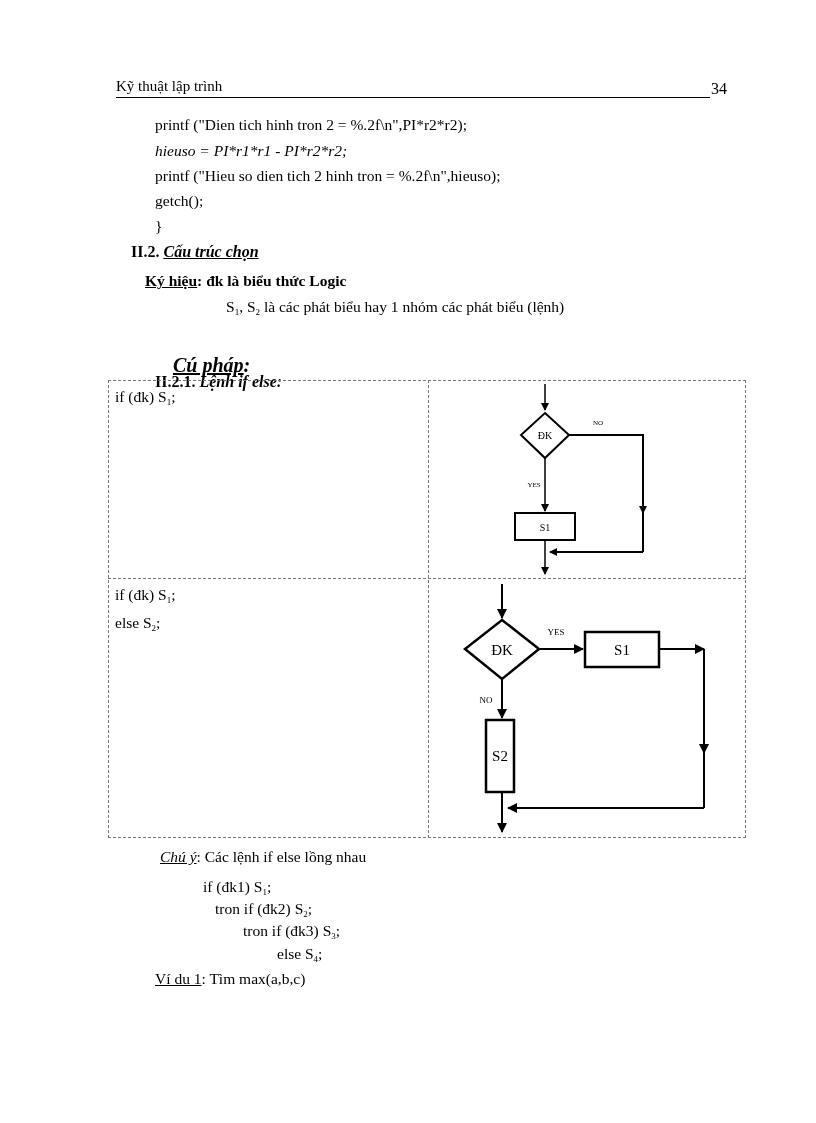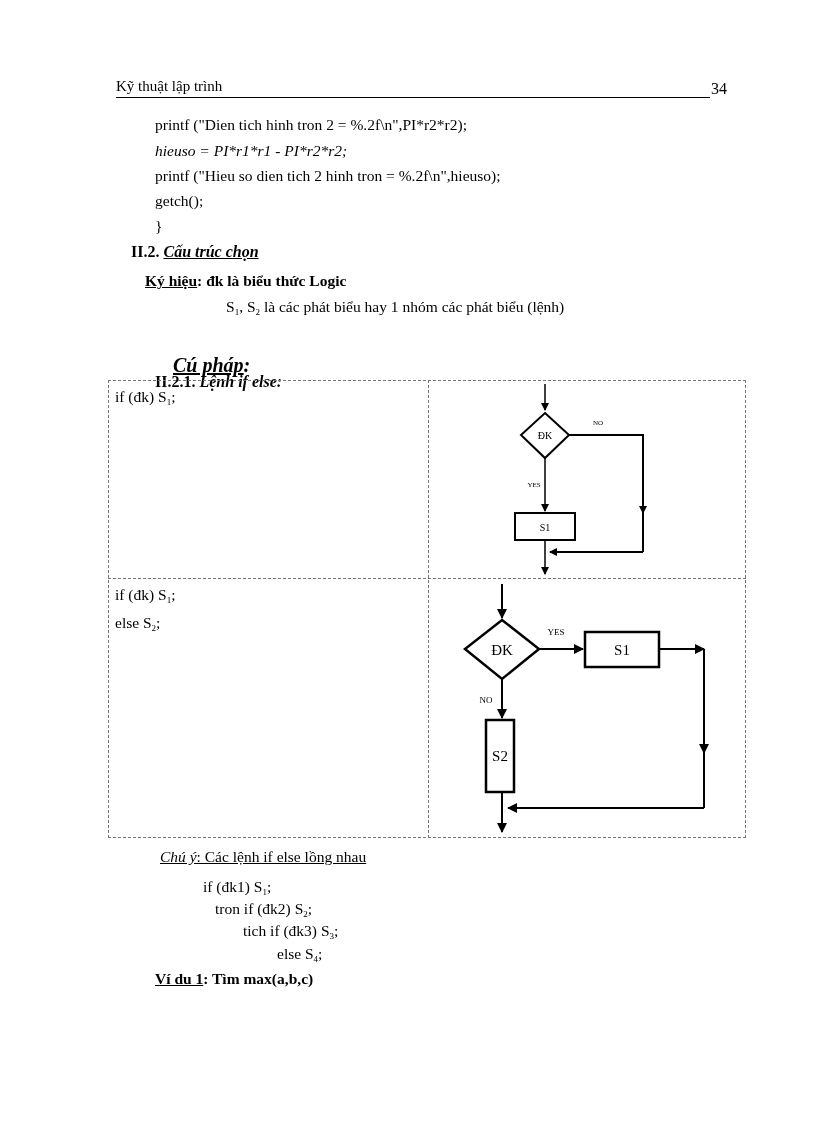--- a/index.html
+++ b/index.html
@@ -120,32 +120,32 @@
   <line x1="276" y1="230" x2="80" y2="230" stroke="#000" stroke-width="2" marker-end="url(#ah2)"></line>
 
   <text x="58" y="125" font-size="9" text-anchor="middle">NO</text>
   <line x1="74" y1="101" x2="74" y2="140" stroke="#000" stroke-width="2" marker-end="url(#ah2)"></line>
   <rect x="58" y="142" width="28" height="72" fill="#fff" stroke="#000" stroke-width="2.5"></rect>
   <text x="72" y="183" font-size="15" text-anchor="middle">S2</text>
 
   <line x1="74" y1="214" x2="74" y2="254" stroke="#000" stroke-width="2" marker-end="url(#ah2)"></line>
 </svg>
 
-<div class="abs line" style="left:160px;top:848px;text-decoration:underline;">
+<div class="abs line" style="left:160px;top:848px;">
   <span class="ital u">Chú ý</span><span>: Các lệnh if else lồng nhau</span>
 </div>
 
 <div class="abs line" style="left:203px;top:878px;">
   <span>if  (đk1)     S</span><sub>1</sub><span>;</span>
 </div>
 <div class="abs line" style="left:215px;top:900px;">
   <span>tron if (đk2)     S</span><sub>2</sub><span>;</span>
 </div>
 <div class="abs line" style="left:243px;top:922px;">
-  <span>tich if (đk3)     S</span><sub>3</sub><span>;</span>
+  <span>tron if (đk3)     S</span><sub>3</sub><span>;</span>
 </div>
 <div class="abs line" style="left:277px;top:945px;">
   <span>else    S</span><sub>4</sub><span>;</span>
 </div>
 
-<div class="abs line" style="left:155px;top:970px;font-weight:bold;">
+<div class="abs line" style="left:155px;top:970px;">
   <span class="u">Ví  du 1</span><span>: Tìm max(a,b,c)</span>
 </div>
 
 </body></html>

